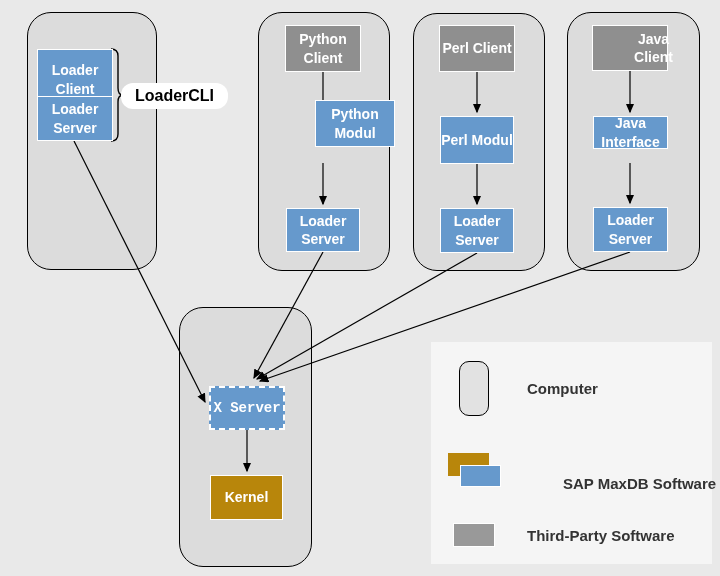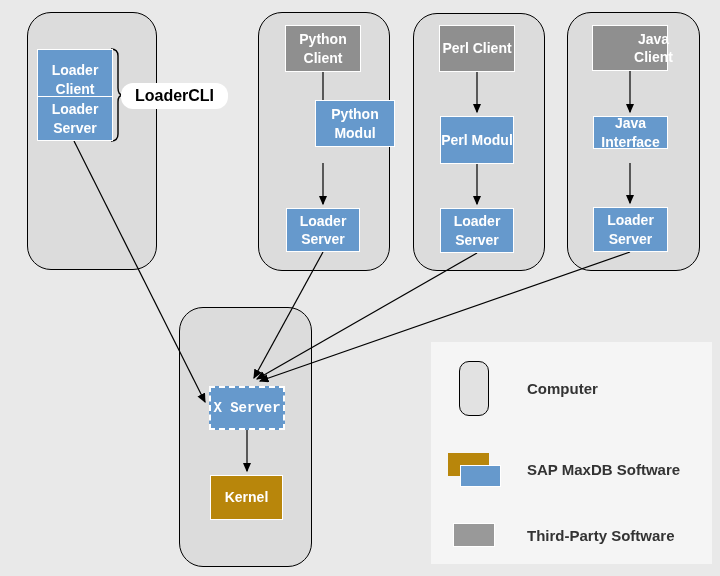--- a/index.html
+++ b/index.html
@@ -136,19 +136,19 @@
 
   <div class="box blue dashed" style="left:209px; top:386px; width:76px; height:44px;">X Server</div>
   <div class="box orange" style="left:210px; top:475px; width:73px; height:45px;">Kernel</div>
 
   <div id="legend">
     <div class="legend-swatch" id="legend-computer-icon"></div>
     <div class="legend-label" style="top:37px;">Computer</div>
 
     <div class="legend-swatch" id="legend-orange-rect"></div>
     <div class="legend-swatch" id="legend-blue-rect"></div>
-    <div class="legend-label" style="top:118px;">SAP MaxDB Software</div>
+    <div class="legend-label" style="top:132px;margin-left:36px;">SAP MaxDB Software</div>
 
     <div class="legend-swatch" id="legend-gray-rect"></div>
     <div class="legend-label" style="top:184px;">Third-Party Software</div>
   </div>
 
 </div>
 
 </body></html>

